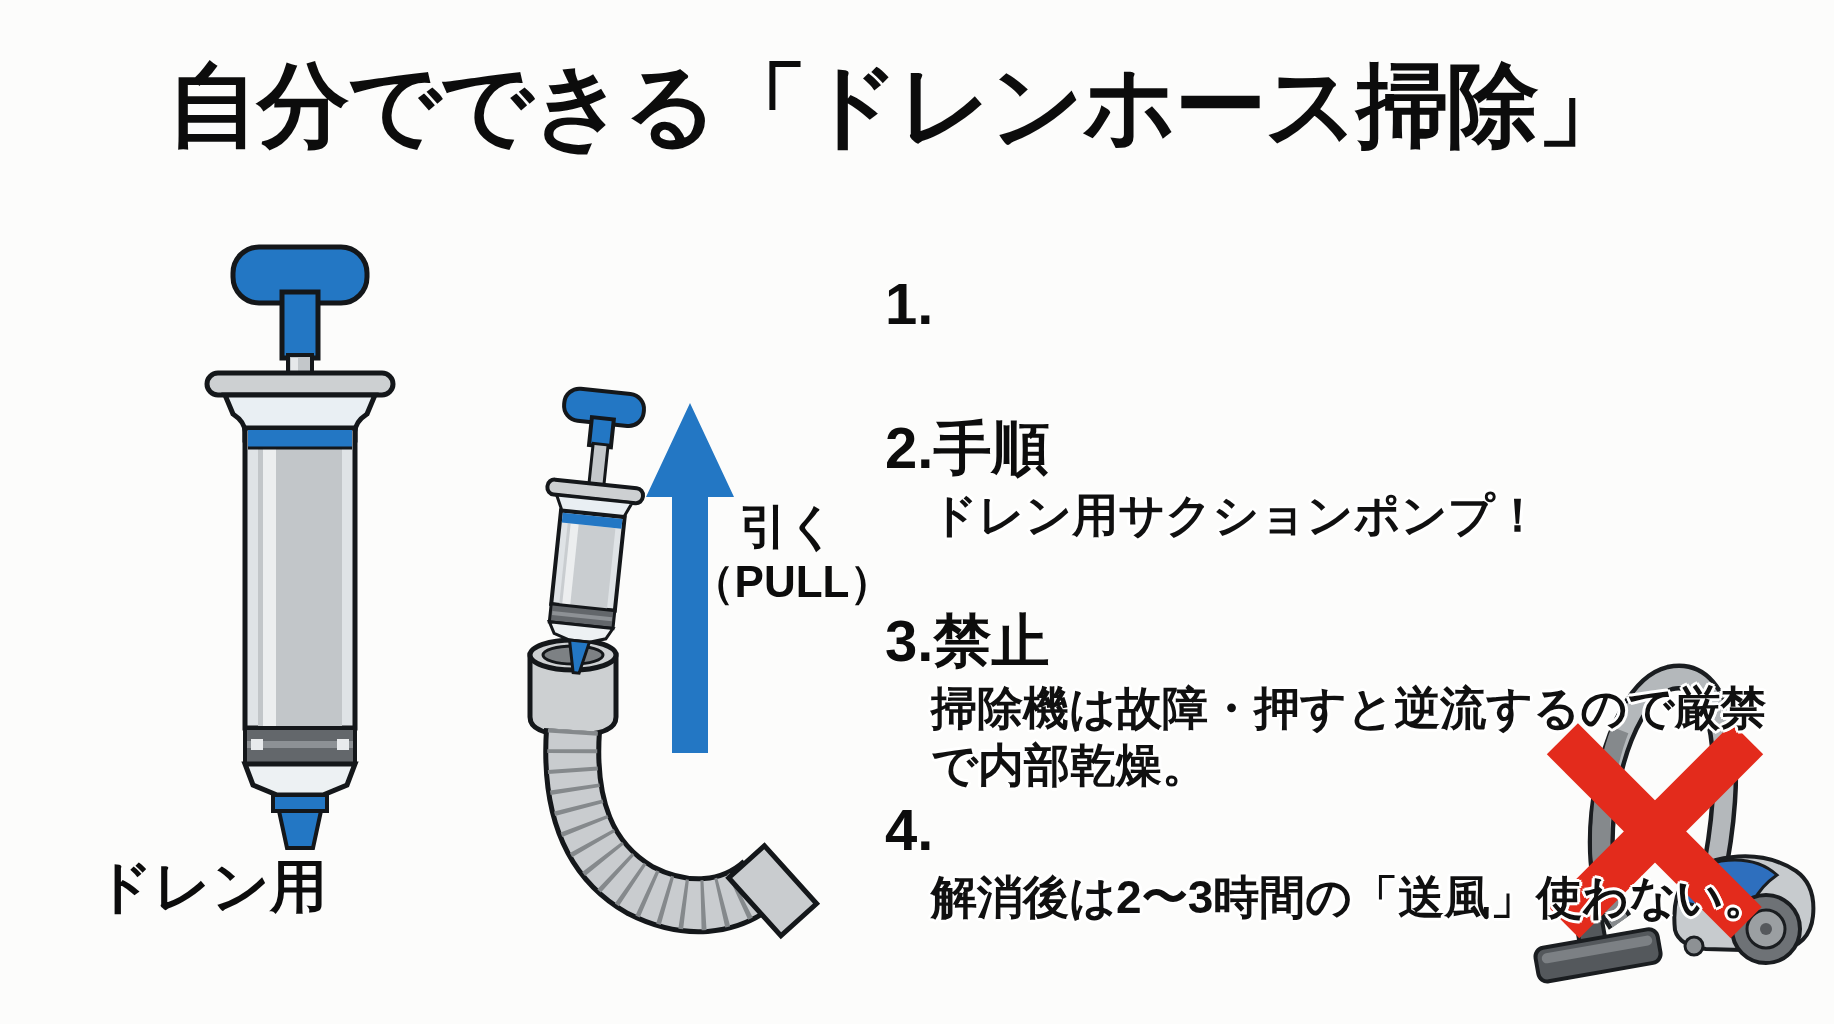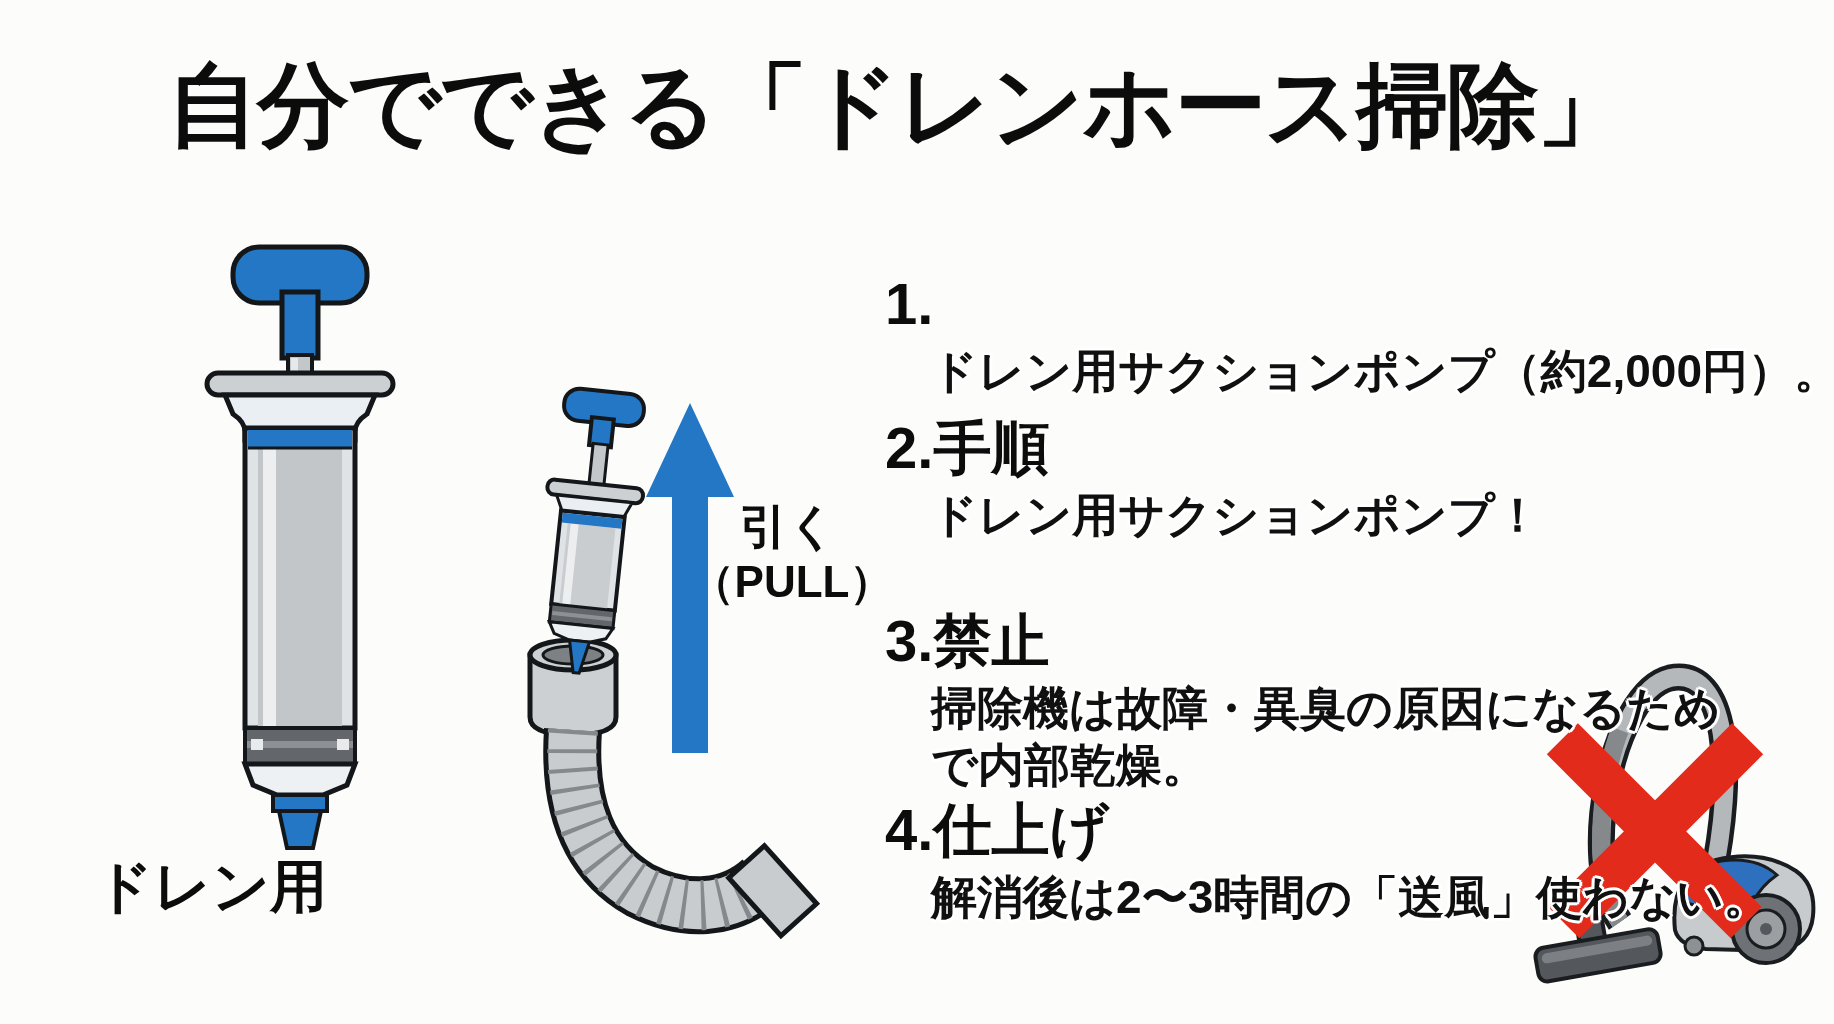--- a/index.html
+++ b/index.html
@@ -144,49 +144,45 @@
     </g>
   </g>
 </svg>
 
 <div class="abs steps">
 
   <div class="step step-1">
     <div class="step-head">
       <span class="step-num">1.</span>
     </div>
-    <div class="step-body">
-      <div>ドレン用サクションポンプ（約2,000円）。</div>
-    </div>
   </div>
 
   <div class="step step-2">
     <div class="step-head">
       <span class="step-num">2.</span>
       <span>手順</span>
     </div>
     <div class="step-body">
       <div>ドレン用サクションポンプ！</div>
     </div>
   </div>
 
   <div class="step step-3">
     <div class="step-head">
       <span class="step-num">3.</span>
       <span>禁止</span>
     </div>
     <div class="step-body">
-      <div>掃除機は故障・異臭の原因になるため</div>
+      <div>掃除機は故障・押すと逆流するので厳禁</div>
       <div>で内部乾燥。</div>
     </div>
   </div>
 
   <div class="step step-4">
     <div class="step-head">
       <span class="step-num">4.</span>
-      <span>仕上げ</span>
     </div>
     <div class="step-body">
       <div>解消後は2〜3時間の「送風」使わない。</div>
     </div>
   </div>
 
 </div>
 
 </body></html>

